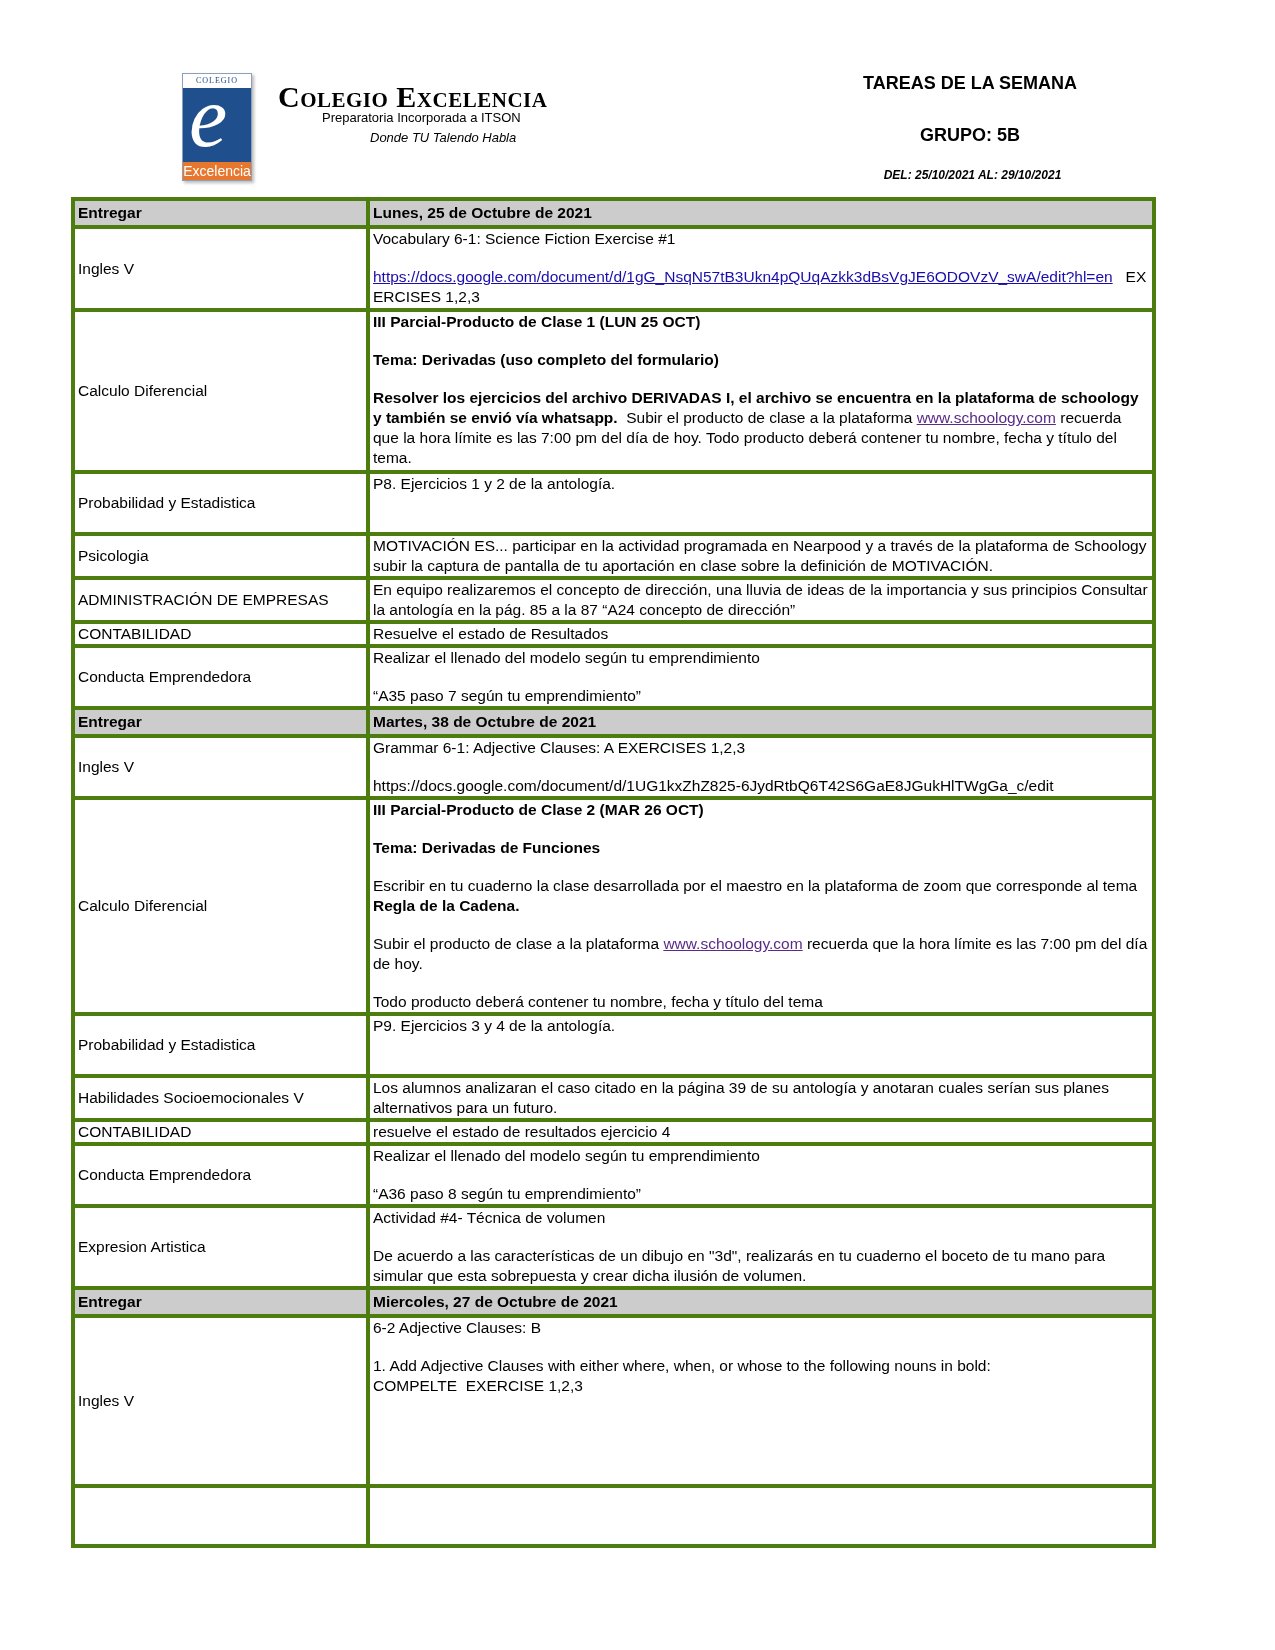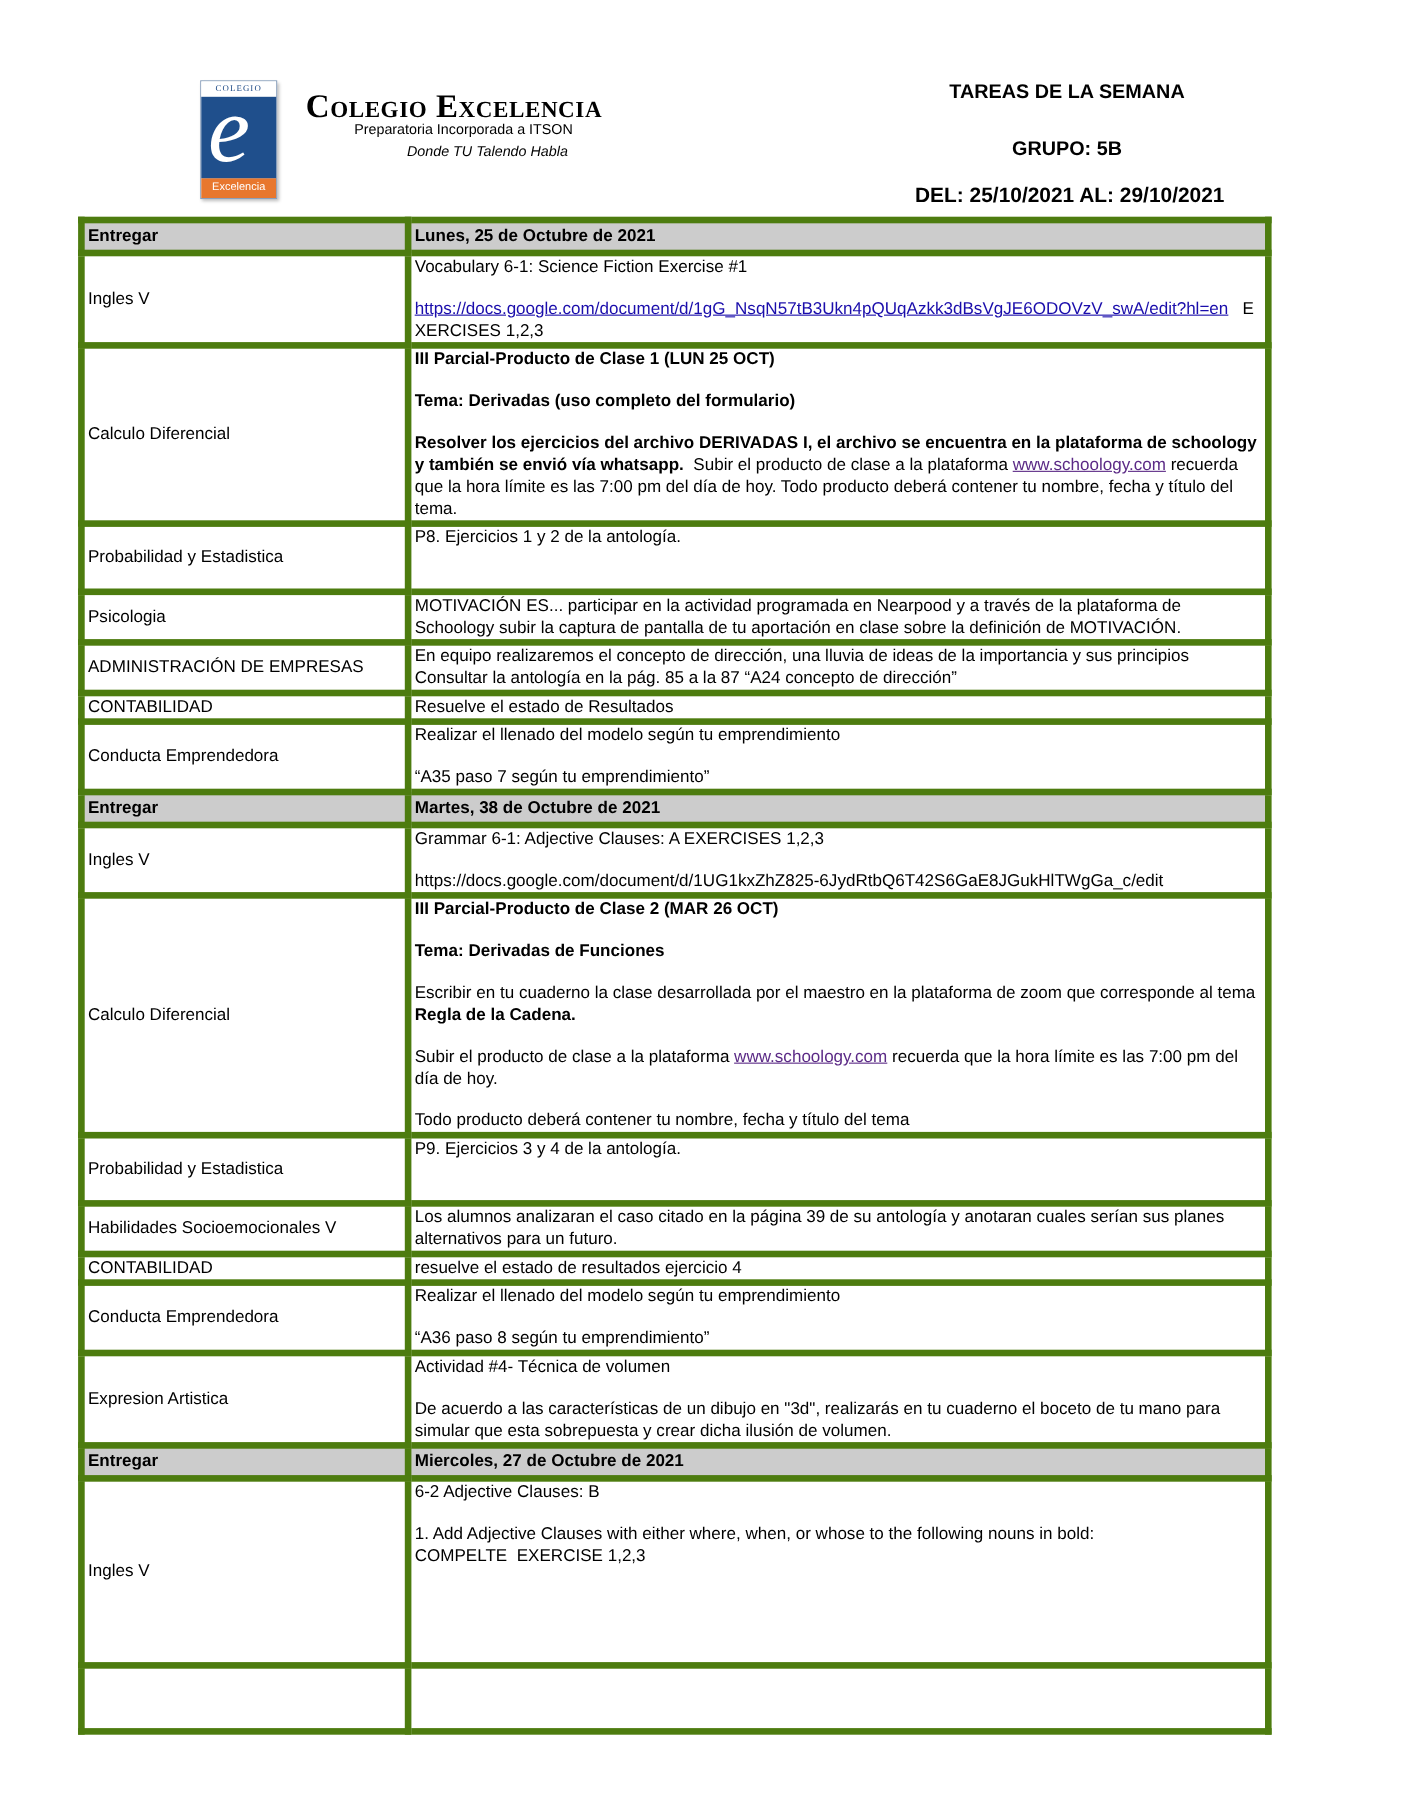--- a/index.html
+++ b/index.html
@@ -7,38 +7,38 @@
     width: 1275px; height: 1650px; position: relative; overflow: hidden;
     font-family: "Liberation Sans", "DejaVu Sans", sans-serif; color: #000;
   }
   .logo {
     position: absolute; left: 182px; top: 73px; width: 68px; height: 106px;
     border: 1px solid #8aa0bc; box-shadow: 2px 2px 3px #bbb; background: #fff;
   }
   .logo .top { height: 14px; background: #fff; color: #1d4a86; font-family: "Liberation Serif", serif; font-size: 8px; letter-spacing: 1px; text-align: center; line-height: 14px; }
   .logo .mid { height: 74px; background: #1f4f8c; position: relative; overflow: hidden; }
   .logo .mid span { position: absolute; left: 6px; top: -14px; font-family: "Liberation Serif", serif; font-style: italic; font-size: 86px; color: #fff; line-height: 1; }
-  .logo .bot { height: 18px; background: #e8772e; color: #fff; font-size: 10px; text-align: center; line-height: 18px; }
+  .logo .bot { height: 18px; background: #e8772e; color: #fff; font-size: 14px; text-align: center; line-height: 18px; }
 
   .school-name { position: absolute; left: 278px; top: 80px; font-family: "Liberation Serif", serif; font-weight: bold; font-size: 30px; font-variant: small-caps; letter-spacing: 0.5px; }
   .school-sub { position: absolute; left: 322px; top: 110px; font-size: 13px; }
   .school-motto { position: absolute; left: 370px; top: 130px; font-family: Liberation Sans, sans-serif; font-style: italic; font-size: 13px; }
 
   .hdr { position: absolute; font-weight: bold; font-size: 18px; text-align: center; }
   .hdr-title { left: 820px; top: 73px; width: 300px; }
   .hdr-group { left: 820px; top: 125px; width: 300px; }
-  .hdr-dates { left: 790px; top: 168px; width: 365px; font-size: 19px; }
+  .hdr-dates { left: 790px; top: 168px; width: 365px; font-size: 12px; font-style: italic; }
 
   table.sched {
     position: absolute; left: 71px; top: 197px; width: 1085px;
     border-collapse: collapse; font-size: 15.5px; line-height: 20px;
     border: 2px solid #6b6b6b;
   }
   table.sched td {
-    border: 6px solid #4d7c0f; padding: 0 3px; vertical-align: top;
+    border: 4px solid #4d7c0f; padding: 0 3px; vertical-align: top;
   }
   table.sched td.subj { width: 285px; vertical-align: middle; }
   tr.day td { background: #cccccc; font-weight: bold; height: 24px; vertical-align: middle; }
   .gap { height: 18px; }
   .b { font-weight: bold; }
   a.lnk { color: #1a0dab; text-decoration: underline; }
   a.lnk-v { color: #5b2a86; }
 </style>
 </head>
 <body>

